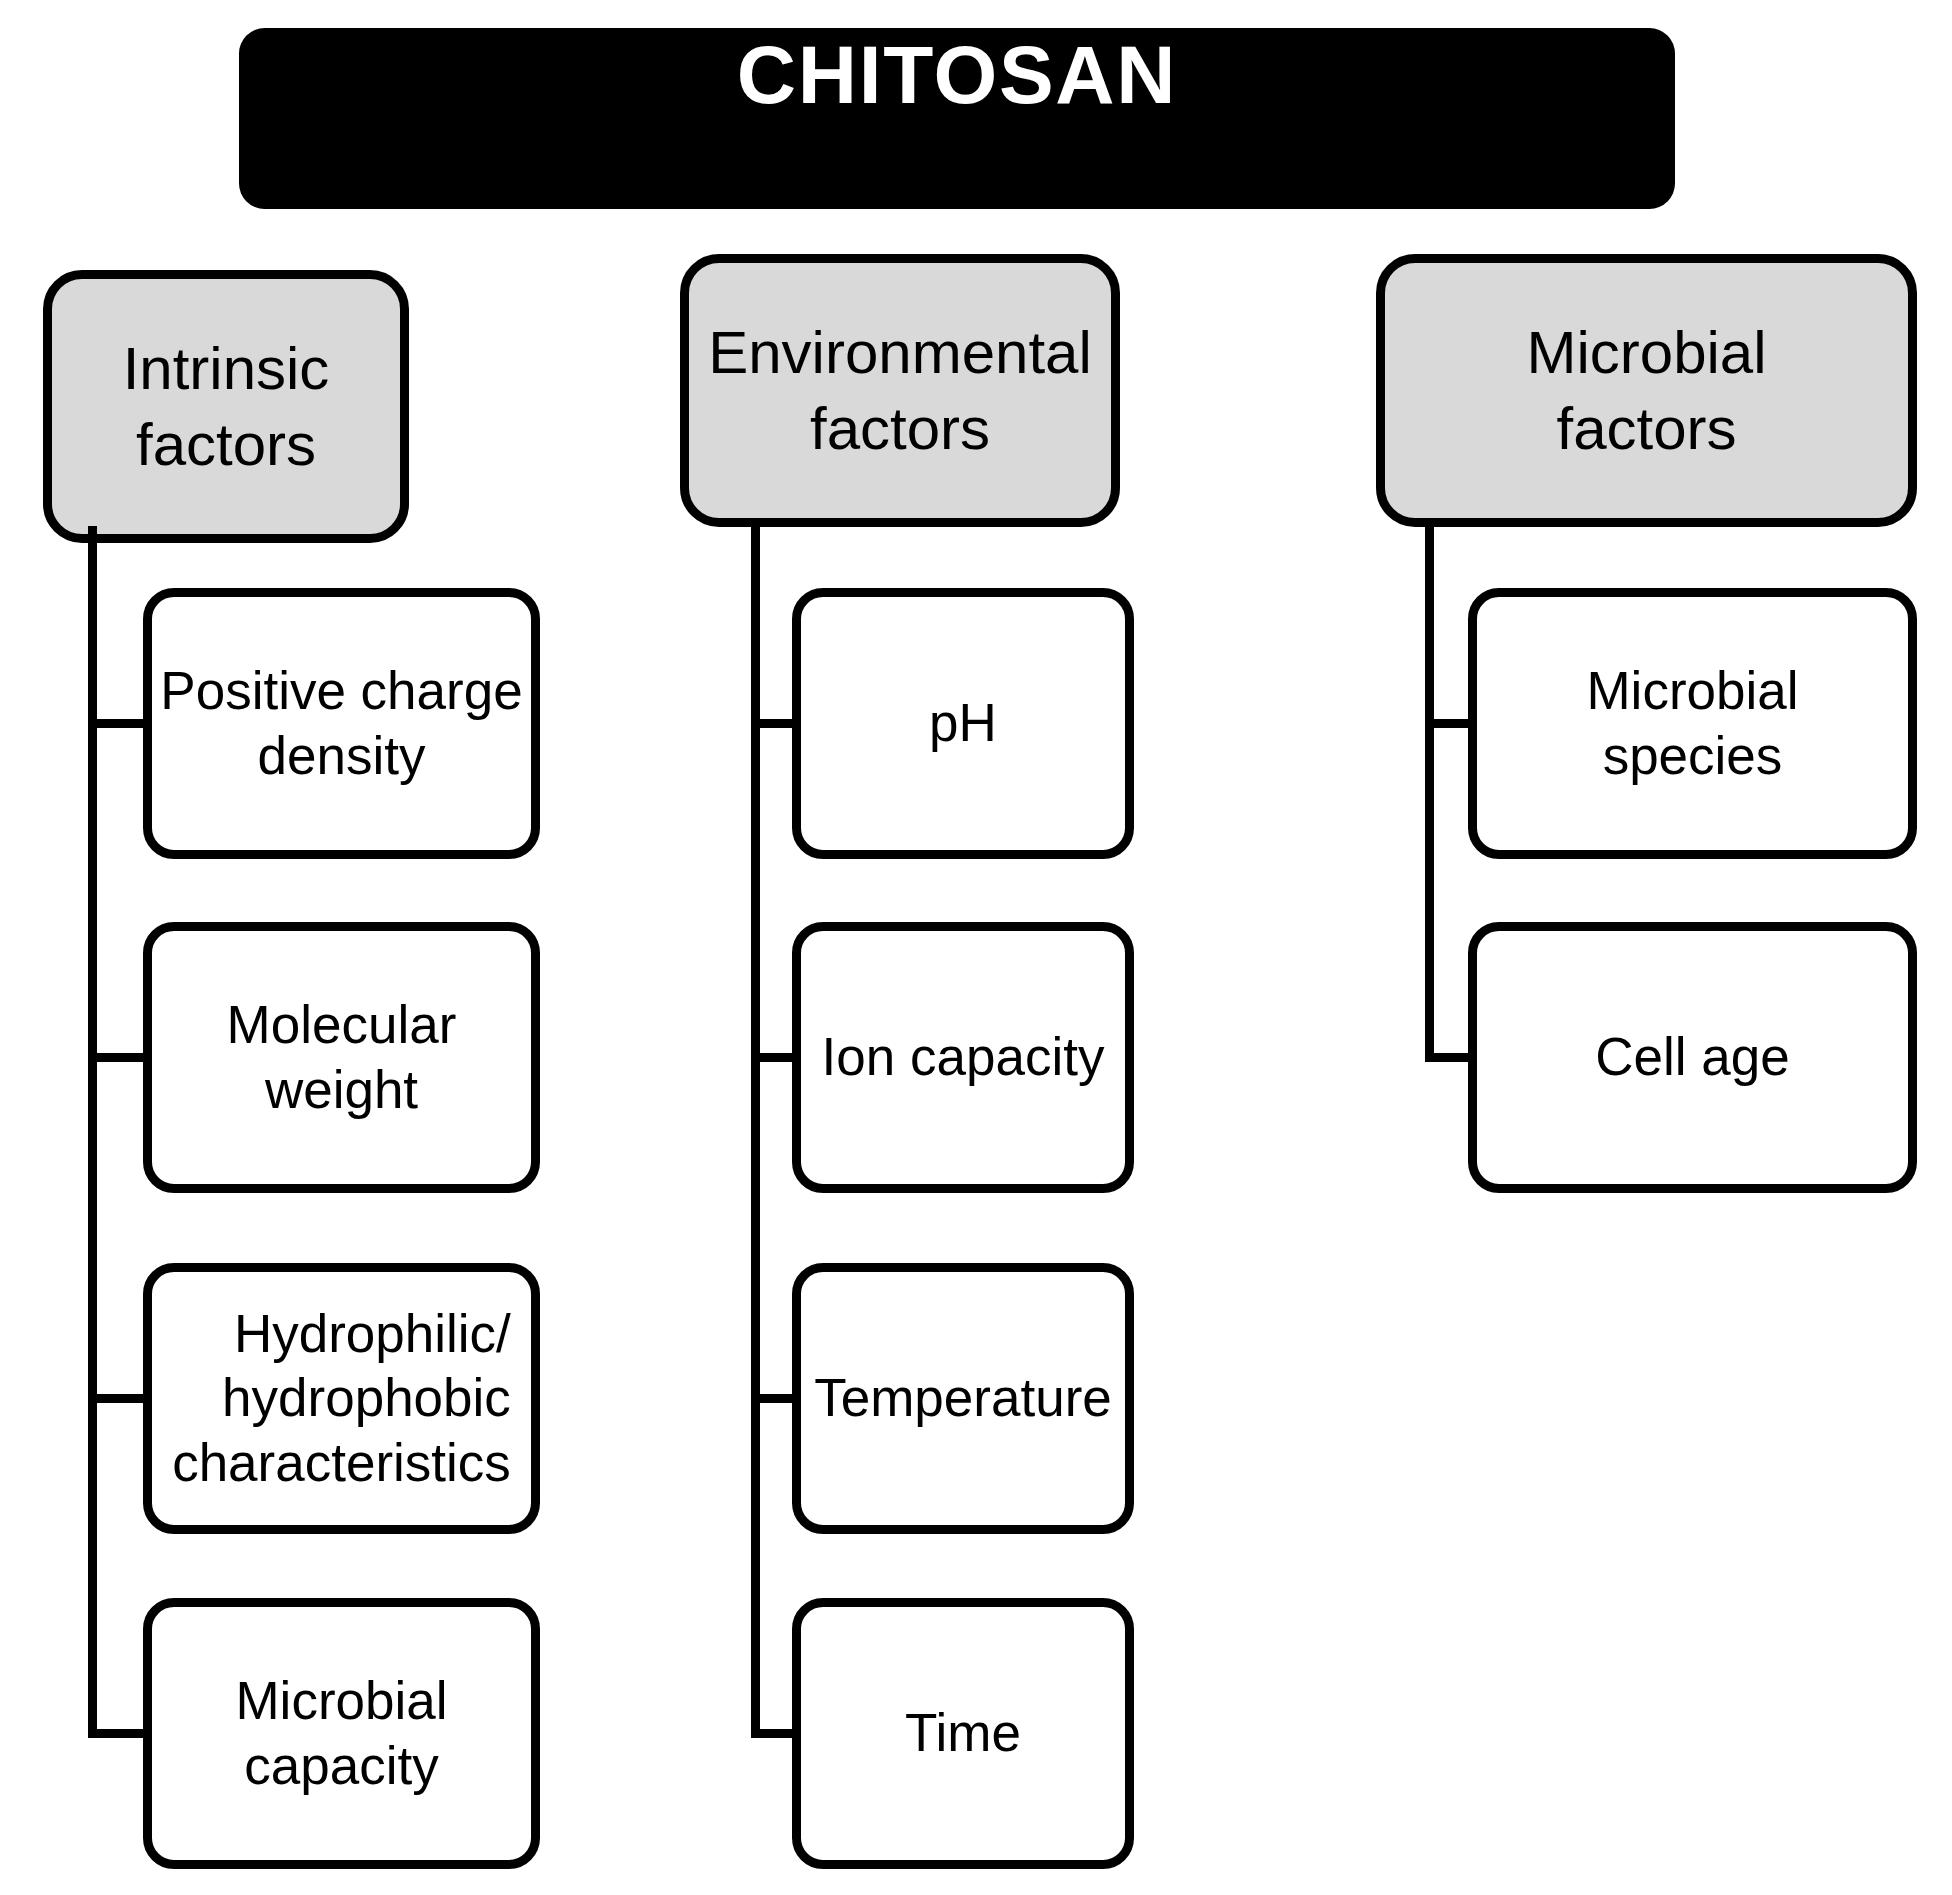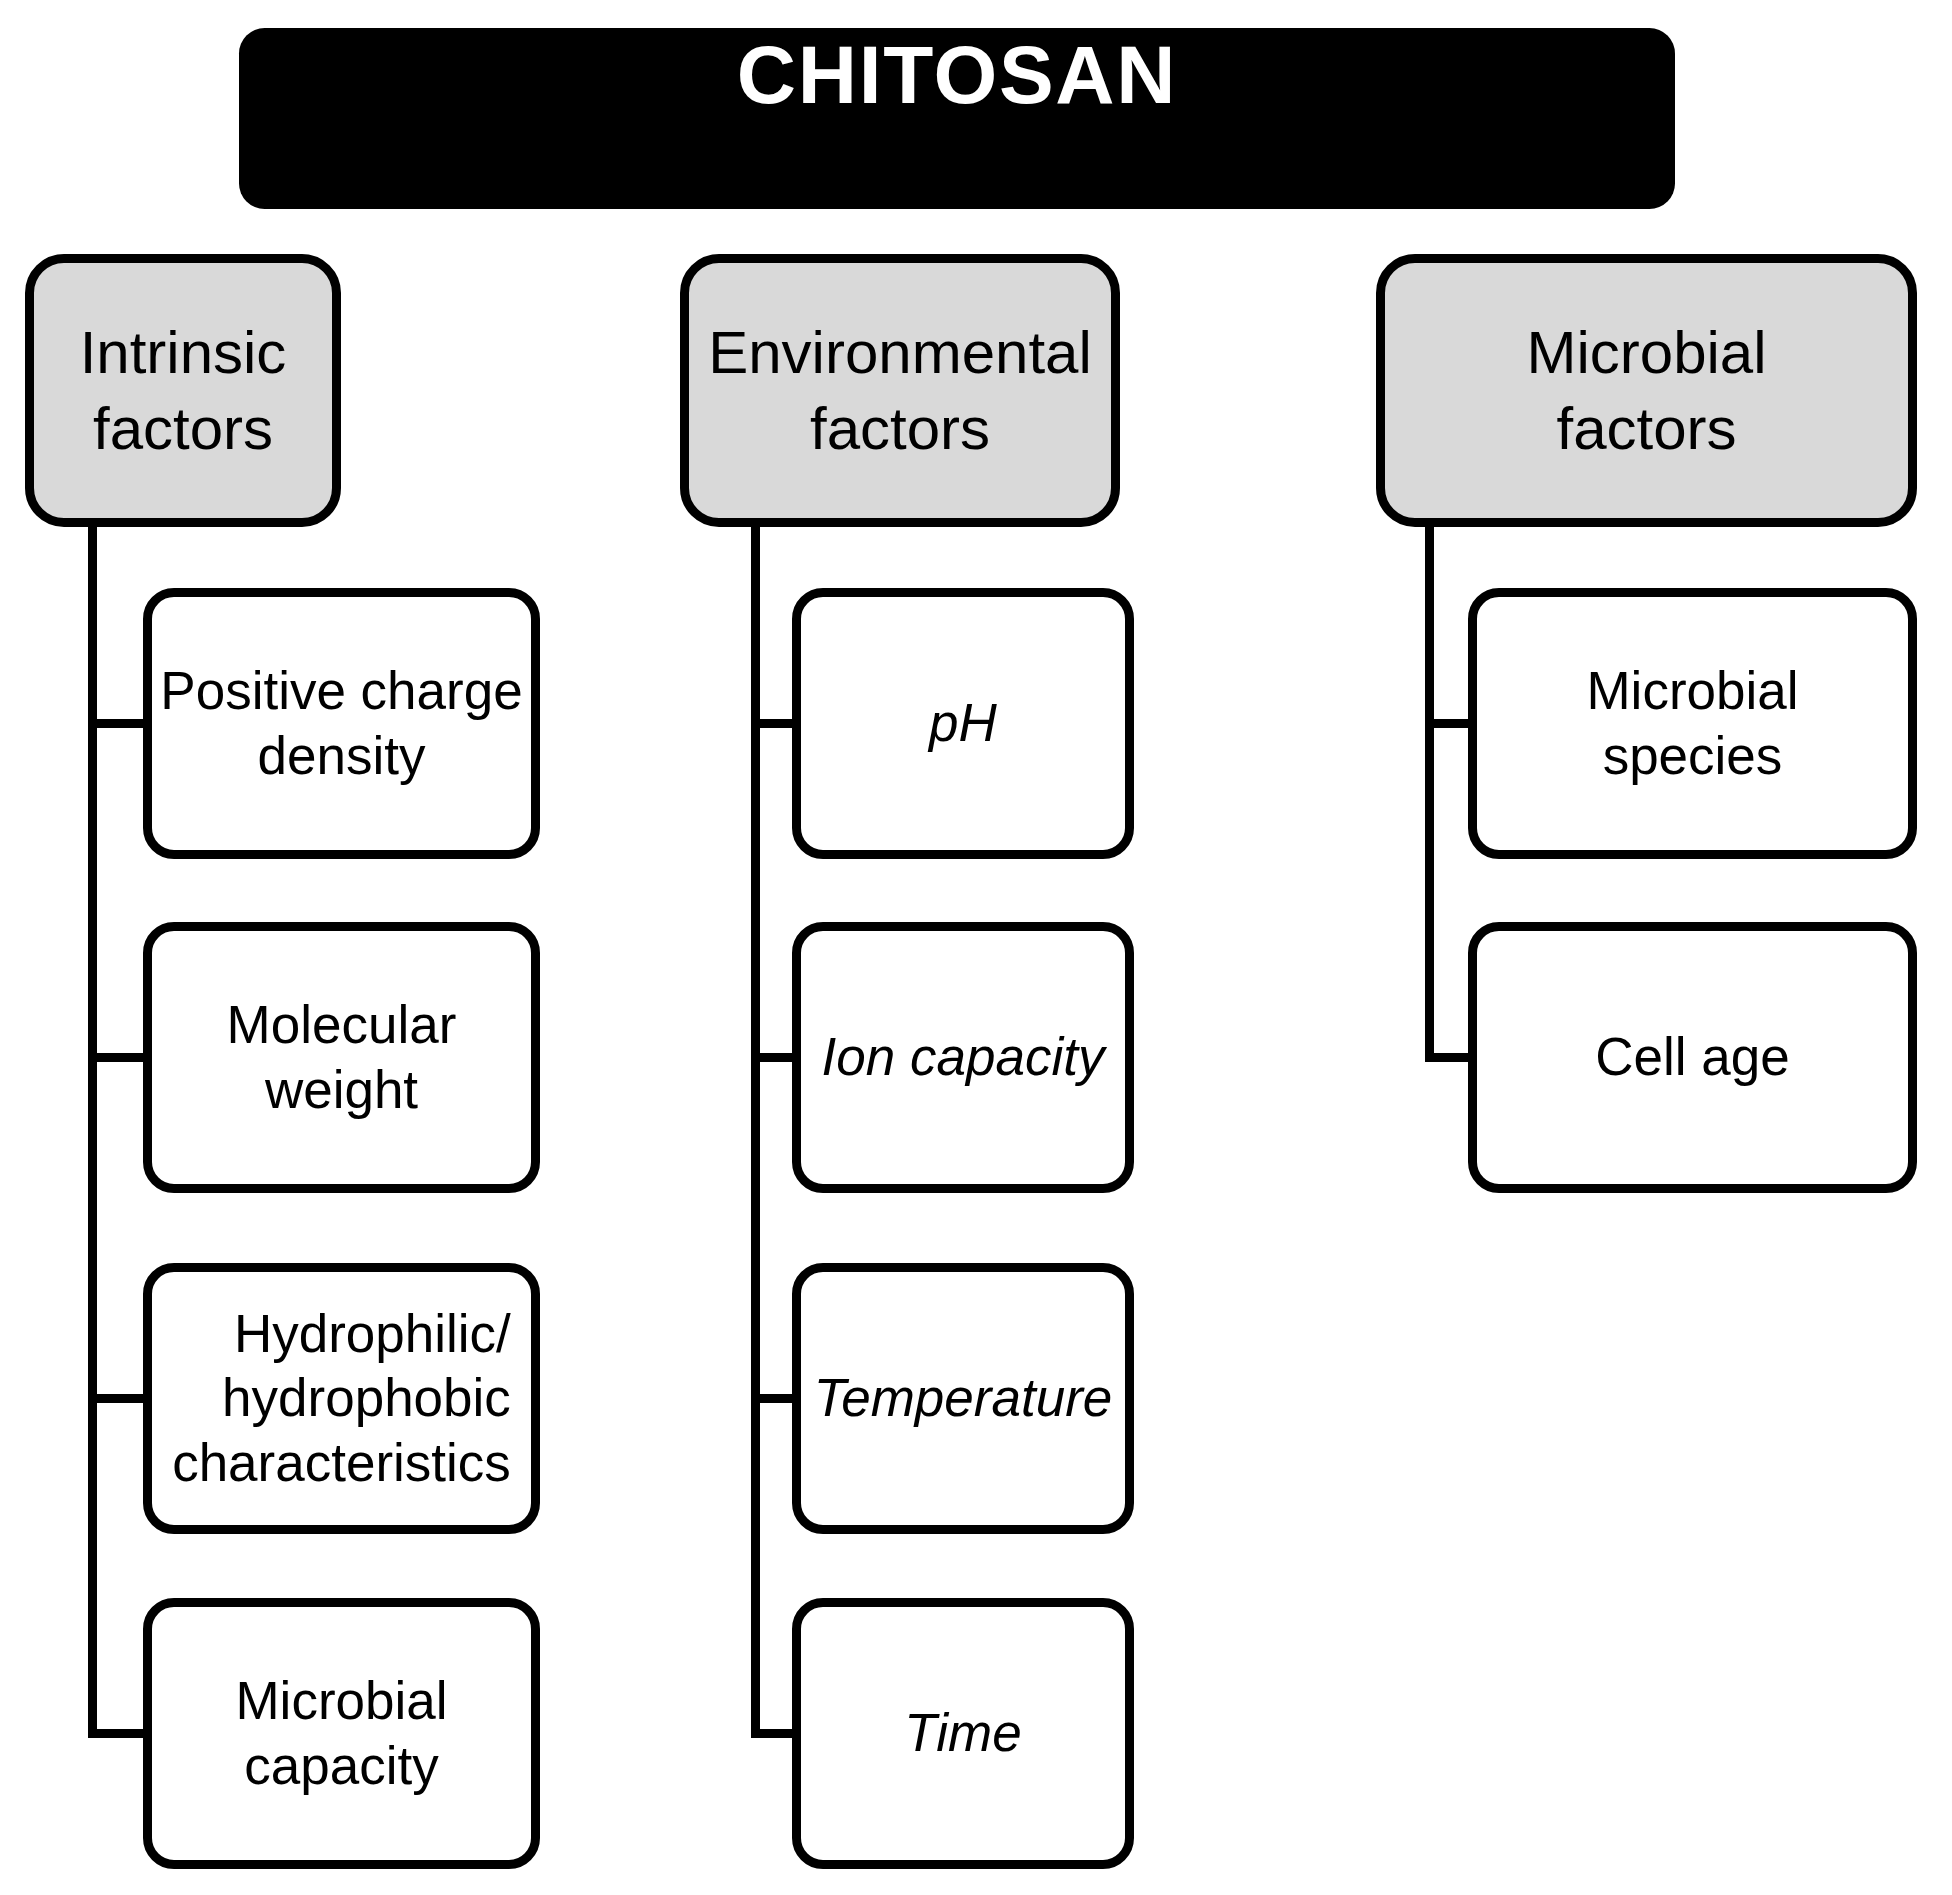--- a/index.html
+++ b/index.html
@@ -36,25 +36,25 @@
   }
   .title-box{
     position:absolute;
     left:239px;top:28px;width:1436px;height:181px;
     background:var(--title-bg);
     border-radius:25.6px;
     display:flex;align-items:flex-start;justify-content:center;
     color:var(--title-text);
     font-size:82px;font-weight:bold;letter-spacing:1.7px;
   }
-  .c1p{left:25px;width:316px;}
+  .c1p{left:43px;width:366px;margin-top:16px;}
   .c2p{left:680px;width:440px;}
   .c3p{left:1376px;width:541px;}
   .c1{left:143px;width:397px;}
-  .c2{left:792px;width:342px;font-style:italic;}
+  .c2{left:792px;width:342px;}
   .c3{left:1468px;width:449px;}
   .r1{top:588px;} .r2{top:922px;} .r3{top:1263px;text-align:right;} .r4{top:1598px;}
   .child{height:271px;}
   .line{position:absolute;background:var(--border);}
 </style>
 </head>
 <body>
 
 <div id="canvas">
 

